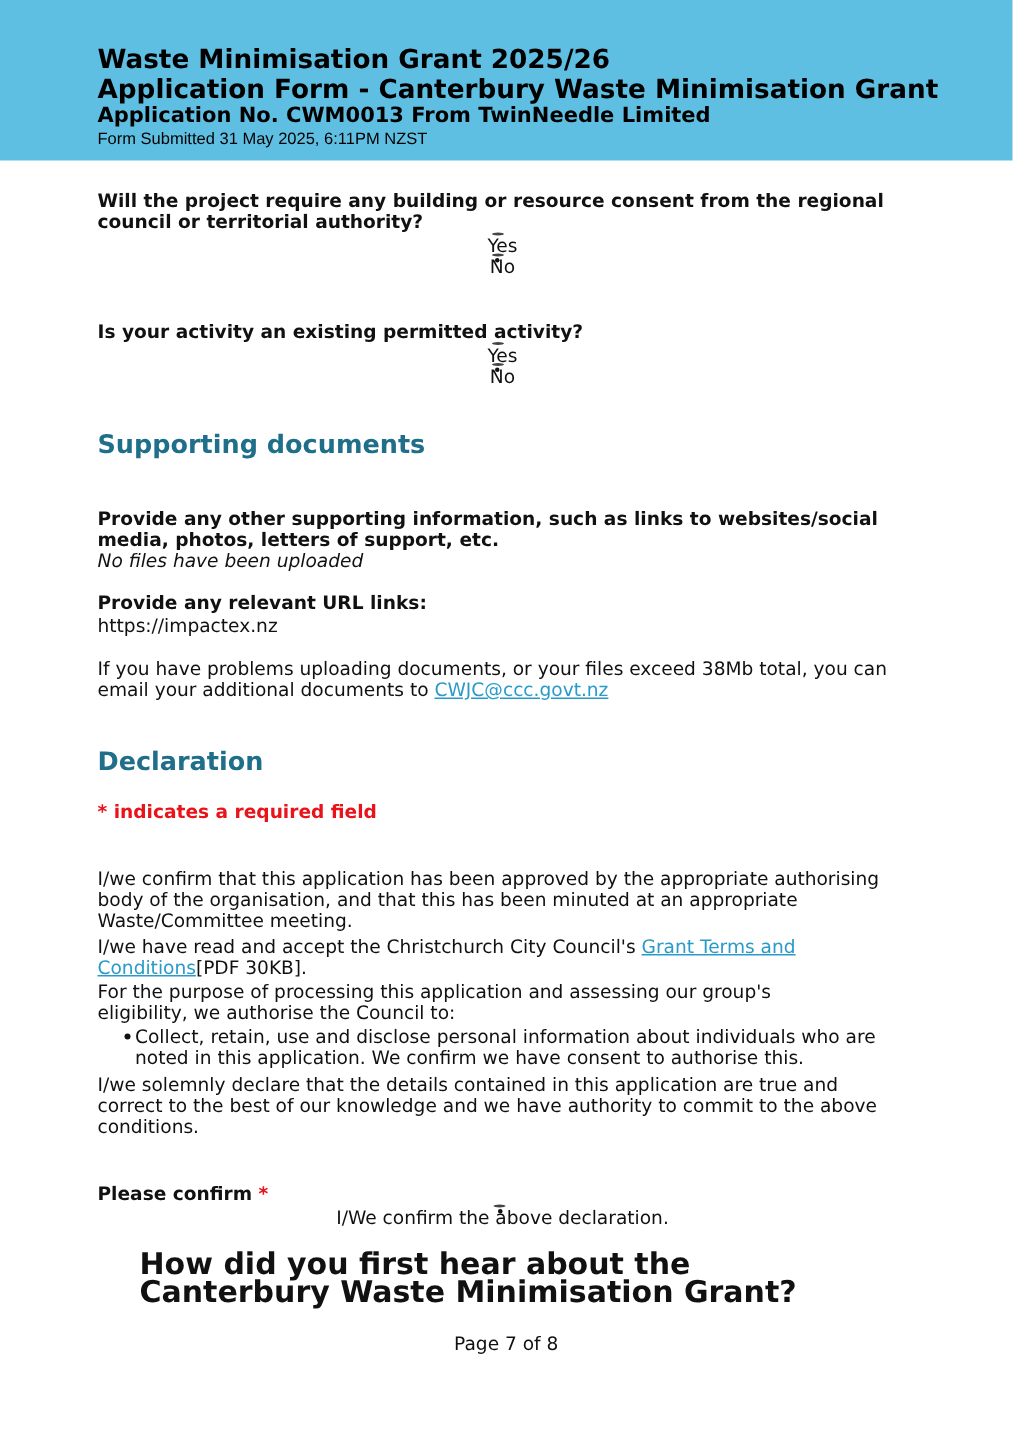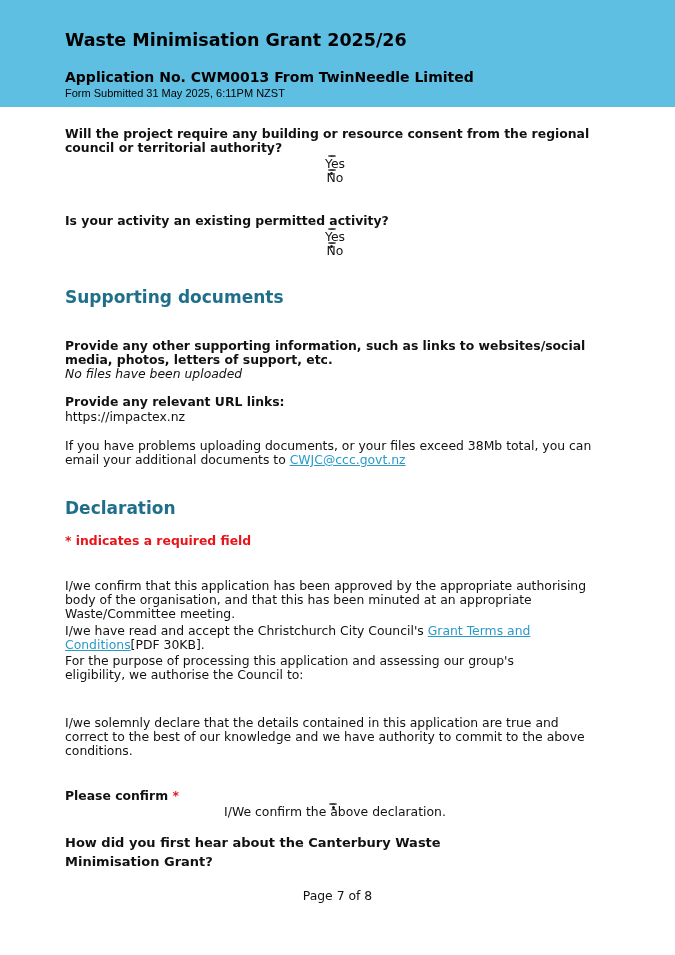--- a/index.html
+++ b/index.html
@@ -18,28 +18,29 @@
     .rb { width: 8px; height: 8px; border: 1px solid #444; border-radius: 50%; margin-right: 7px; box-sizing: border-box; position: relative; }
     .rb.on::after { content: ""; position: absolute; left: 1.5px; top: 1.5px; width: 3px; height: 3px; border-radius: 50%; background: #111; }
     .section { color: #1f6f8b; font-weight: bold; font-size: 17px; }
     .italic { font-style: italic; }
     .link { color: #2a9bc9; text-decoration: underline; }
     .req { color: #e8141a; font-weight: bold; }
     .para { line-height: 14px; }
     ul.bul { margin: 0; padding: 0; list-style: none; }
     ul.bul li { position: relative; padding-left: 25px; line-height: 14px; }
     ul.bul li .dot { position: absolute; left: 18px; top: 5px; width: 4px; height: 4px; border-radius: 50%; background: #111; }
-    .big-q { font-weight: bold; font-size: 13px; line-height: 19px; }
+    .big-q { font-weight: bold; font-size: 20px; line-height: 19px; margin-left: 28px; }
     .footer { position: absolute; top: 888px; left: 0; width: 675px; text-align: center; }
   </style>
 </head>
 <body>
 
 <div class="header">
   <div class="h-title h1">Waste Minimisation Grant 2025/26</div>
+  <div class="h-title h2">Application Form - Canterbury Waste Minimisation Grant</div>
   <div class="h-title h3">Application No. CWM0013 From TwinNeedle Limited</div>
   <div class="h-title h4">Form Submitted 31 May 2025, 6:11PM NZST</div>
 </div>
 
 <div class="abs q" style="top:127px;">Will the project require any building or resource consent from the regional council or territorial authority?</div>
 <div class="abs radio" style="top:155px;">
   <span class="rb"></span>
   <span>Yes</span>
 </div>
 <div class="abs radio" style="top:169px;">
@@ -63,20 +64,21 @@
 <div class="abs q" style="top:395px;">Provide any relevant URL links:</div>
 <div class="abs" style="top:409px;">https://impactex.nz</div>
 <div class="abs para" style="top:439px;"><span>If you have problems uploading documents, or your files exceed 38Mb total, you can email your additional documents to </span><span class="link">CWJC@ccc.govt.nz</span></div>
 
 <div class="abs section" style="top:498px;">Declaration</div>
 <div class="abs req" style="top:533px;">* indicates a required field</div>
 <div class="abs para" style="top:579px; width:525px;">I/we confirm that this application has been approved by the appropriate authorising body of the organisation, and that this has been minuted at an appropriate Waste/Committee meeting.</div>
 <div class="abs para" style="top:624px; width:525px;"><span>I/we have read and accept the Christchurch City Council's </span><span class="link">Grant Terms and Conditions</span><span>[PDF 30KB].</span></div>
 <div class="abs para" style="top:654px; width:510px;">For the purpose of processing this application and assessing our group's eligibility, we authorise the Council to:</div>
 <ul class="abs bul" style="top:684px; left:65px; width:540px;">
+  <li><span class="dot"></span><span>Collect, retain, use and disclose personal information about individuals who are noted in this application. We confirm we have consent to authorise this.</span></li>
 </ul>
 <div class="abs para" style="top:716px; width:525px;">I/we solemnly declare that the details contained in this application are true and correct to the best of our knowledge and we have authority to commit to the above conditions.</div>
 
 <div class="abs q" style="top:789px;"><span>Please confirm </span><span class="req">*</span></div>
 <div class="abs radio" style="top:803px;">
   <span class="rb on" style="margin-right:4px;"></span>
   <span>I/We confirm the above declaration.</span>
 </div>
 
 <div class="abs big-q" style="top:833px; width:470px;">How did you first hear about the Canterbury Waste Minimisation Grant?</div>

